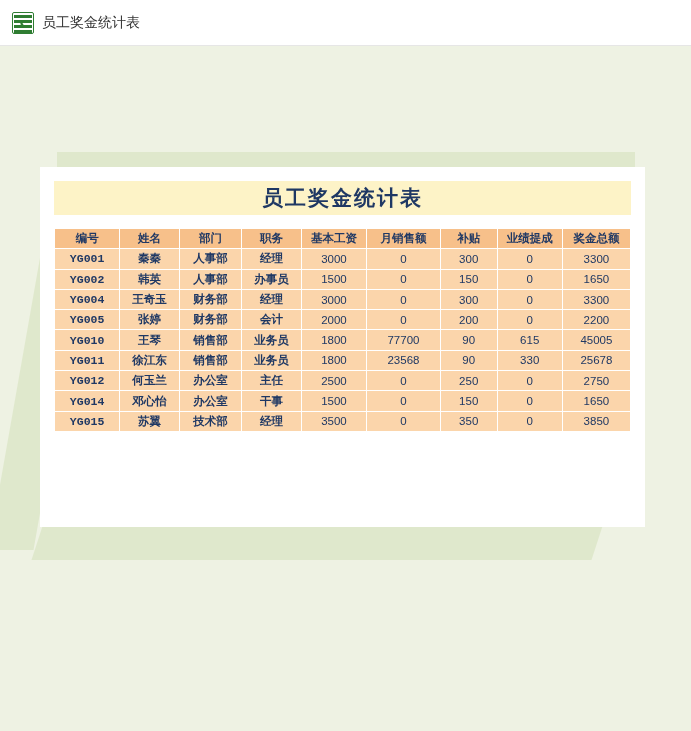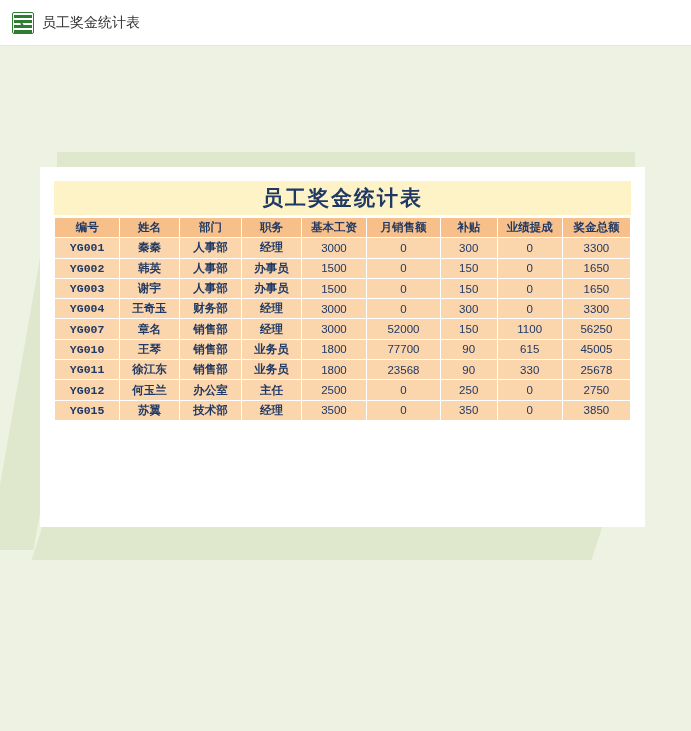--- a/index.html
+++ b/index.html
@@ -112,21 +112,21 @@
     font-weight: bold;
     text-align: center;
     line-height: 34px;
     letter-spacing: 2px;
   }
 
   table.data {
     border-collapse: collapse;
     width: 100%;
     table-layout: fixed;
-    margin-top: 2px;
+    margin-top: 13px;
   }
   table.data th,
   table.data td {
     border: 1px solid #ffffff;
     height: 19.3px;
     font-size: 11.5px;
     text-align: center;
     color: #1f3864;
     padding: 0;
     white-space: nowrap;
@@ -221,51 +221,40 @@
           <td class="text">韩英</td>
           <td class="text">人事部</td>
           <td class="text">办事员</td>
           <td class="num">1500</td>
           <td class="num">0</td>
           <td class="num">150</td>
           <td class="num">0</td>
           <td class="num">1650</td>
         </tr>
         <tr>
-          <td class="text">YG003</td>
-          <td class="text">谢宇</td>
-          <td class="text">人事部</td>
-          <td class="text">办事员</td>
-          <td class="num">1500</td>
-          <td class="num">0</td>
-          <td class="num">150</td>
-          <td class="num">0</td>
-          <td class="num">1650</td>
-        </tr>
-        <tr>
           <td class="text">YG004</td>
           <td class="text">王奇玉</td>
           <td class="text">财务部</td>
           <td class="text">经理</td>
           <td class="num">3000</td>
           <td class="num">0</td>
           <td class="num">300</td>
           <td class="num">0</td>
           <td class="num">3300</td>
         </tr>
         <tr>
-          <td class="text">YG007</td>
-          <td class="text">章名</td>
-          <td class="text">销售部</td>
-          <td class="text">经理</td>
-          <td class="num">3000</td>
-          <td class="num">52000</td>
-          <td class="num">150</td>
-          <td class="num">1100</td>
-          <td class="num">56250</td>
+          <td class="text">YG005</td>
+          <td class="text">张婷</td>
+          <td class="text">财务部</td>
+          <td class="text">会计</td>
+          <td class="num">2000</td>
+          <td class="num">0</td>
+          <td class="num">200</td>
+          <td class="num">0</td>
+          <td class="num">2200</td>
         </tr>
         <tr>
           <td class="text">YG010</td>
           <td class="text">王琴</td>
           <td class="text">销售部</td>
           <td class="text">业务员</td>
           <td class="num">1800</td>
           <td class="num">77700</td>
           <td class="num">90</td>
           <td class="num">615</td>
@@ -287,20 +276,31 @@
           <td class="text">何玉兰</td>
           <td class="text">办公室</td>
           <td class="text">主任</td>
           <td class="num">2500</td>
           <td class="num">0</td>
           <td class="num">250</td>
           <td class="num">0</td>
           <td class="num">2750</td>
         </tr>
         <tr>
+          <td class="text">YG014</td>
+          <td class="text">邓心怡</td>
+          <td class="text">办公室</td>
+          <td class="text">干事</td>
+          <td class="num">1500</td>
+          <td class="num">0</td>
+          <td class="num">150</td>
+          <td class="num">0</td>
+          <td class="num">1650</td>
+        </tr>
+        <tr>
           <td class="text">YG015</td>
           <td class="text">苏翼</td>
           <td class="text">技术部</td>
           <td class="text">经理</td>
           <td class="num">3500</td>
           <td class="num">0</td>
           <td class="num">350</td>
           <td class="num">0</td>
           <td class="num">3850</td>
         </tr>

